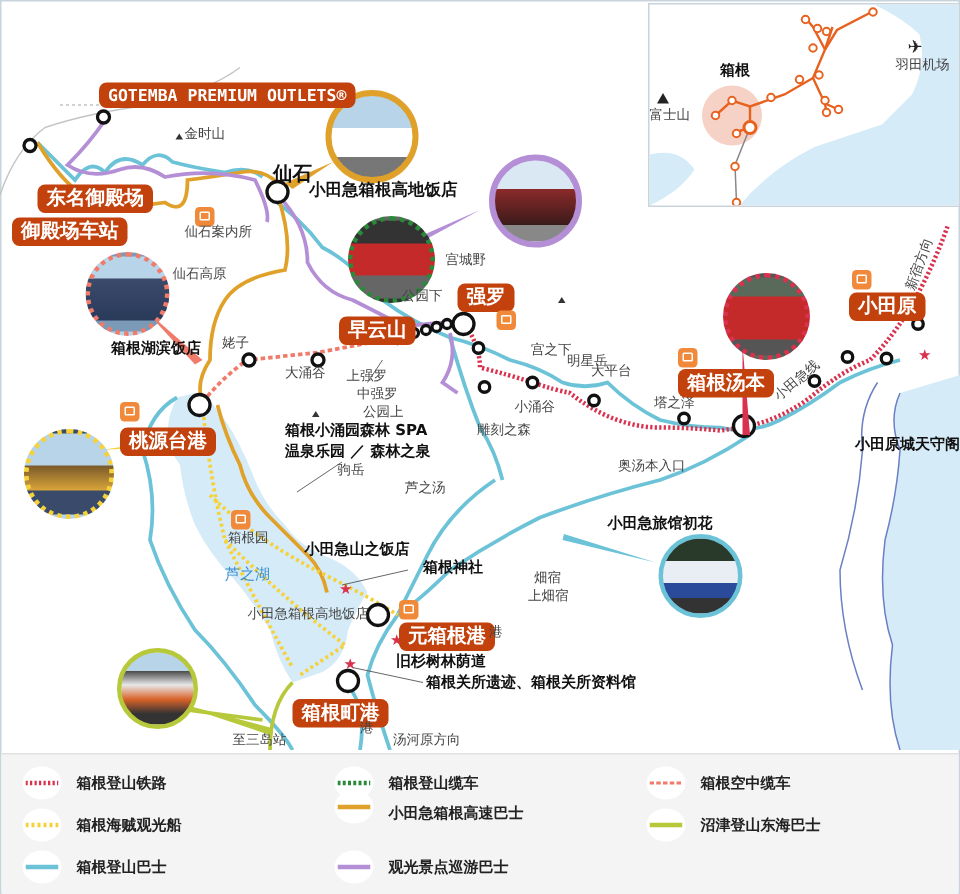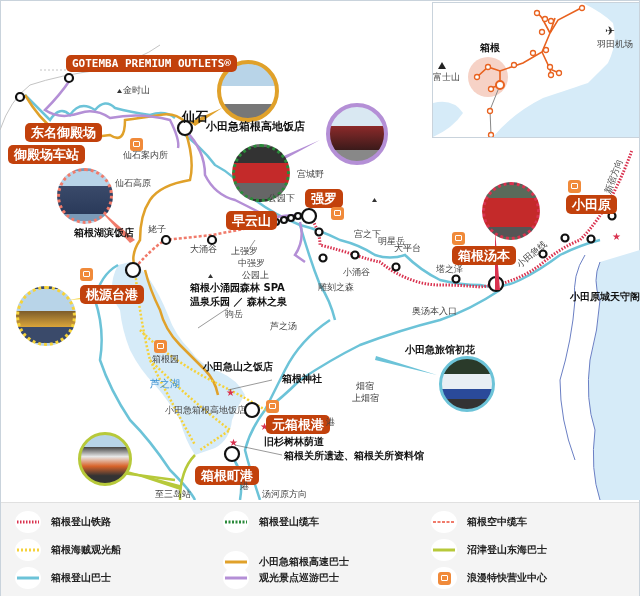--- a/index.html
+++ b/index.html
@@ -266,21 +266,21 @@
     <span class="txt">箱根空中缆车</span>
   </div>
   <div class="leg" style="left:14px;top:36px;">
     <span class="sw">
         <svg width="22" height="4">
           <line x1="0" y1="2" x2="22" y2="2" stroke="#f5d23a" stroke-width="3" stroke-dasharray="2,2"></line>
         </svg>
       </span>
     <span class="txt">箱根海贼观光船</span>
   </div>
-  <div class="leg" style="left:222px;top:48px;">
+  <div class="leg" style="left:222px;top:24px;align-items:flex-end;">
     <span class="sw">
         <svg width="22" height="4">
           <line x1="0" y1="2" x2="22" y2="2" stroke="#e0a12a" stroke-width="3"></line>
         </svg>
       </span>
     <span class="txt">小田急箱根高速巴士</span>
   </div>
   <div class="leg" style="left:430px;top:36px;">
     <span class="sw">
         <svg width="22" height="4">
@@ -298,19 +298,13 @@
     <span class="txt">箱根登山巴士</span>
   </div>
   <div class="leg" style="left:222px;top:64px;">
     <span class="sw">
         <svg width="22" height="4">
           <line x1="0" y1="2" x2="22" y2="2" stroke="#b48fd6" stroke-width="3"></line>
         </svg>
       </span>
     <span class="txt">观光景点巡游巴士</span>
   </div>
-  <div class="leg" style="left:430px;top:64px;">
-    <span class="sw">
-        <span class="shop" style="position:relative;display:inline-block;"></span>
-      </span>
-    <span class="txt">浪漫特快营业中心</span>
-  </div>
 </div>
 
 </body></html>

